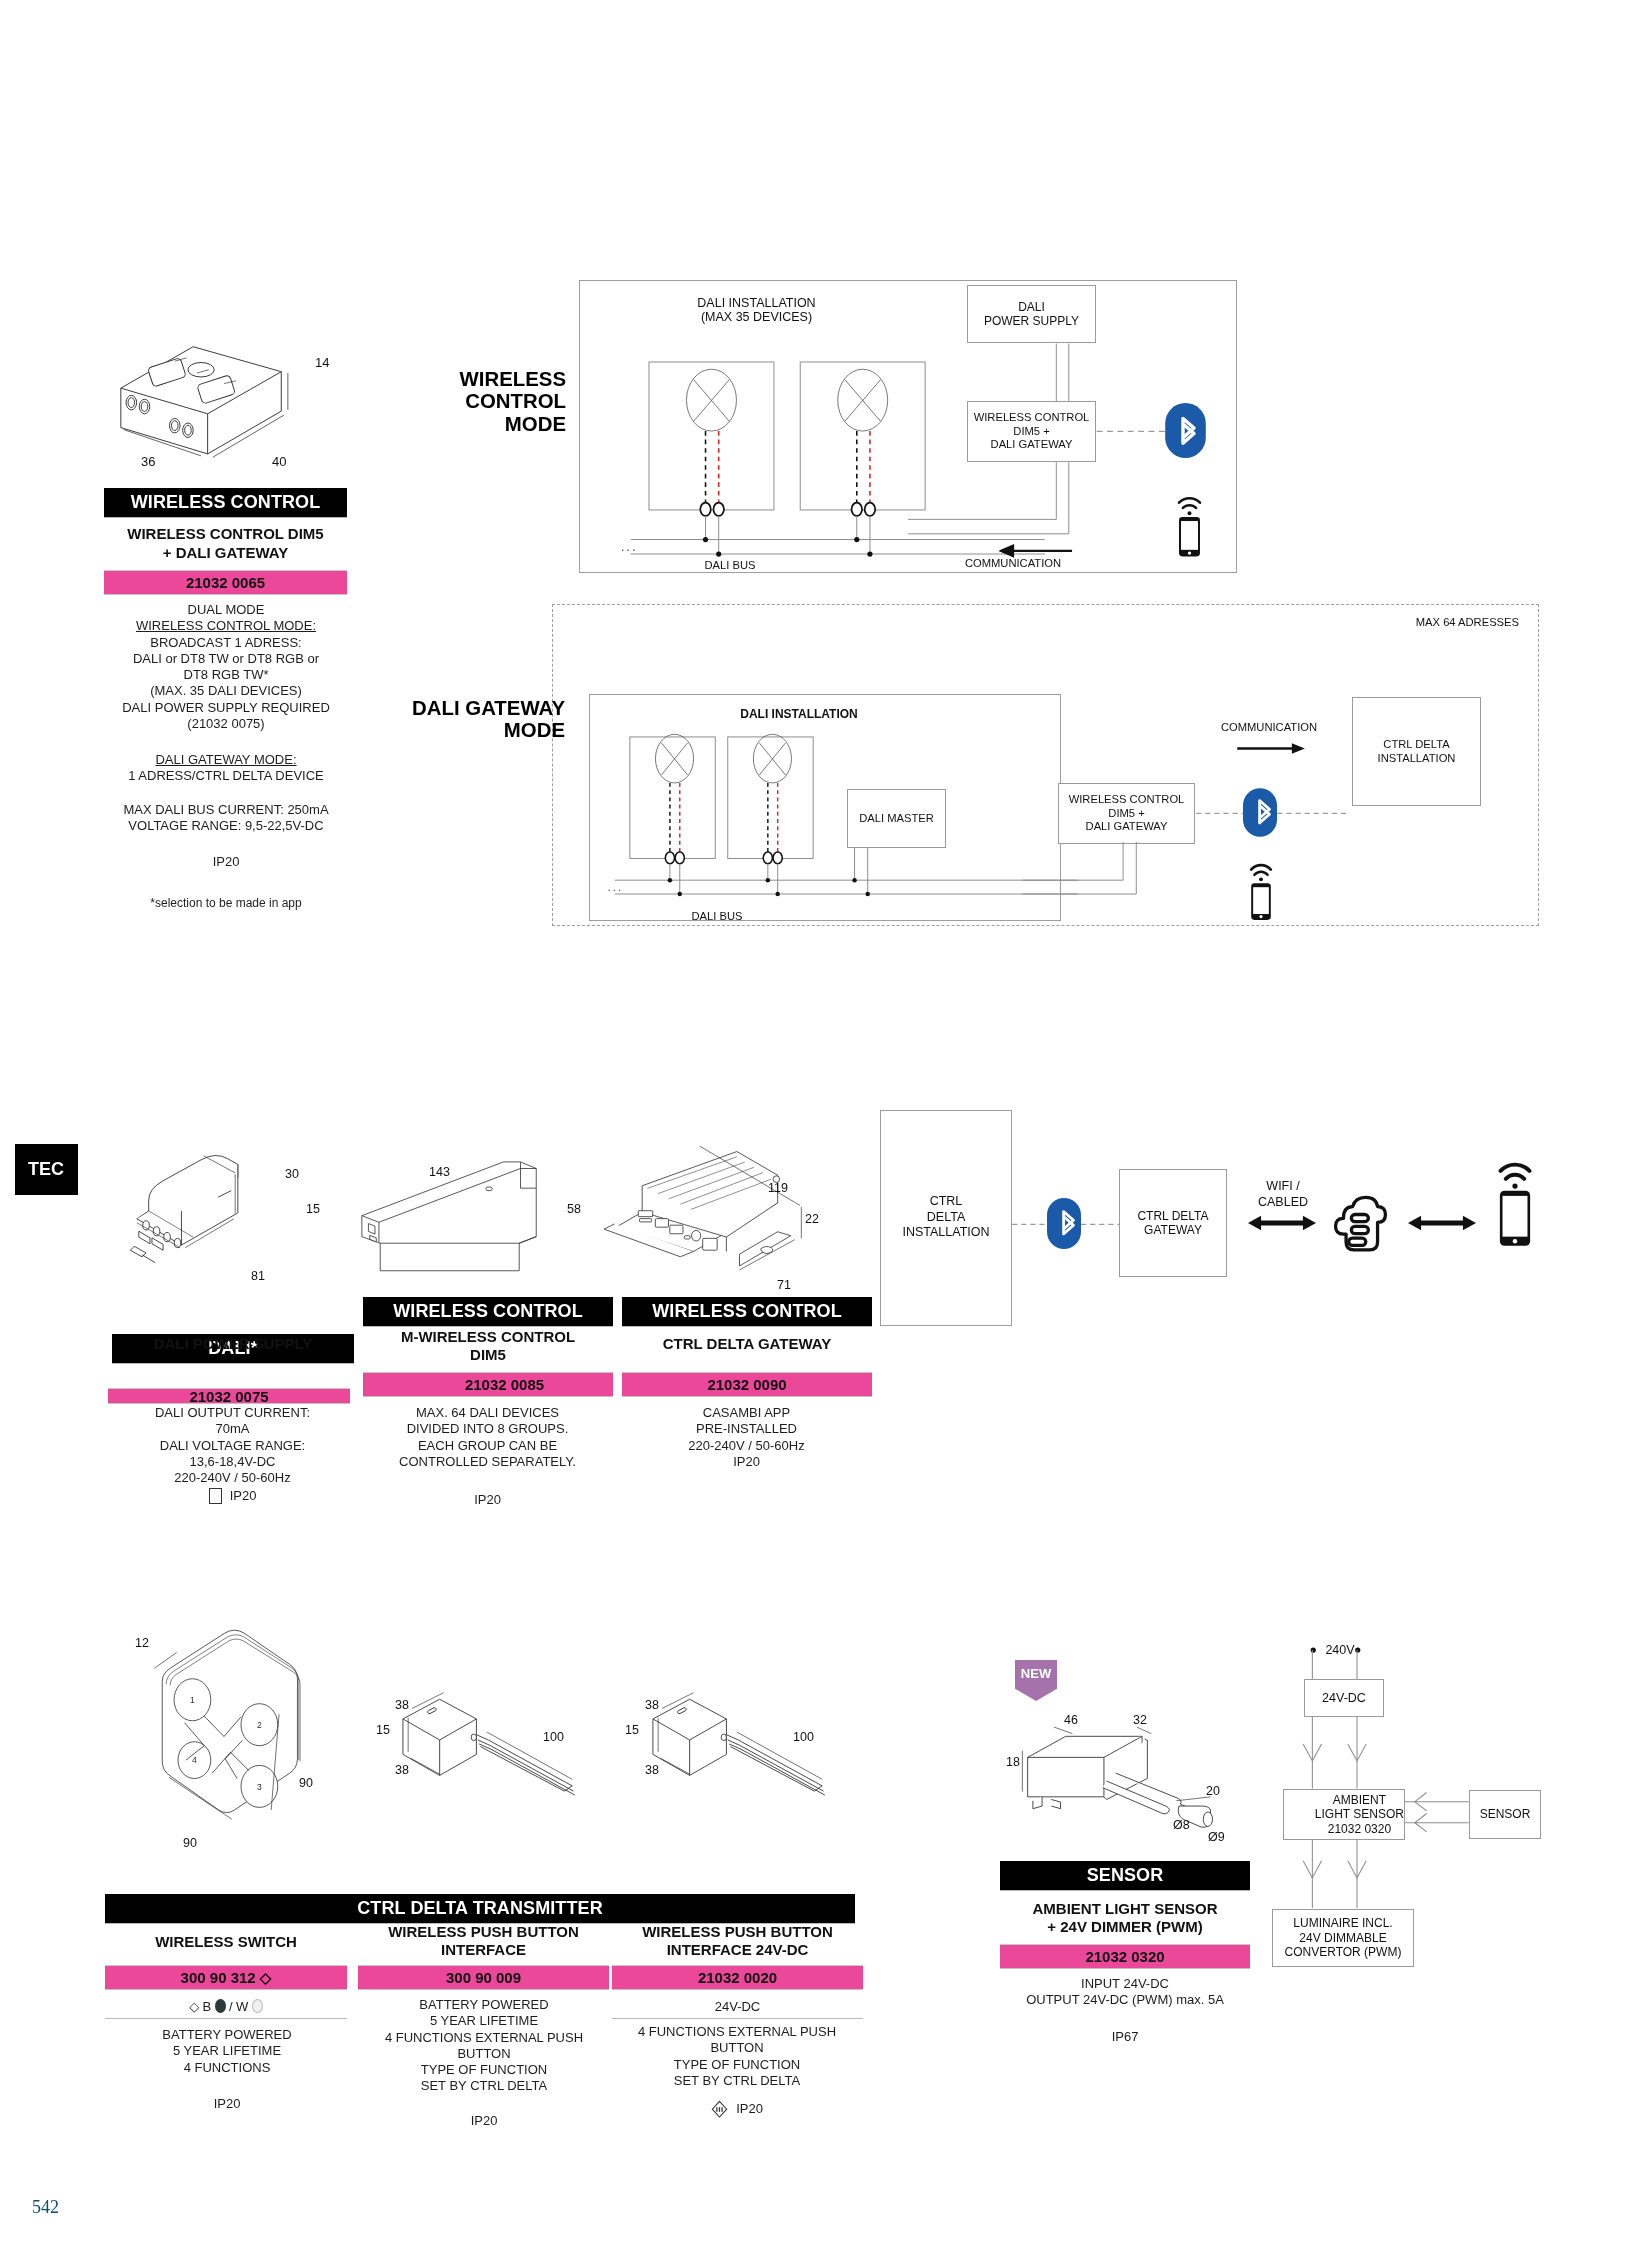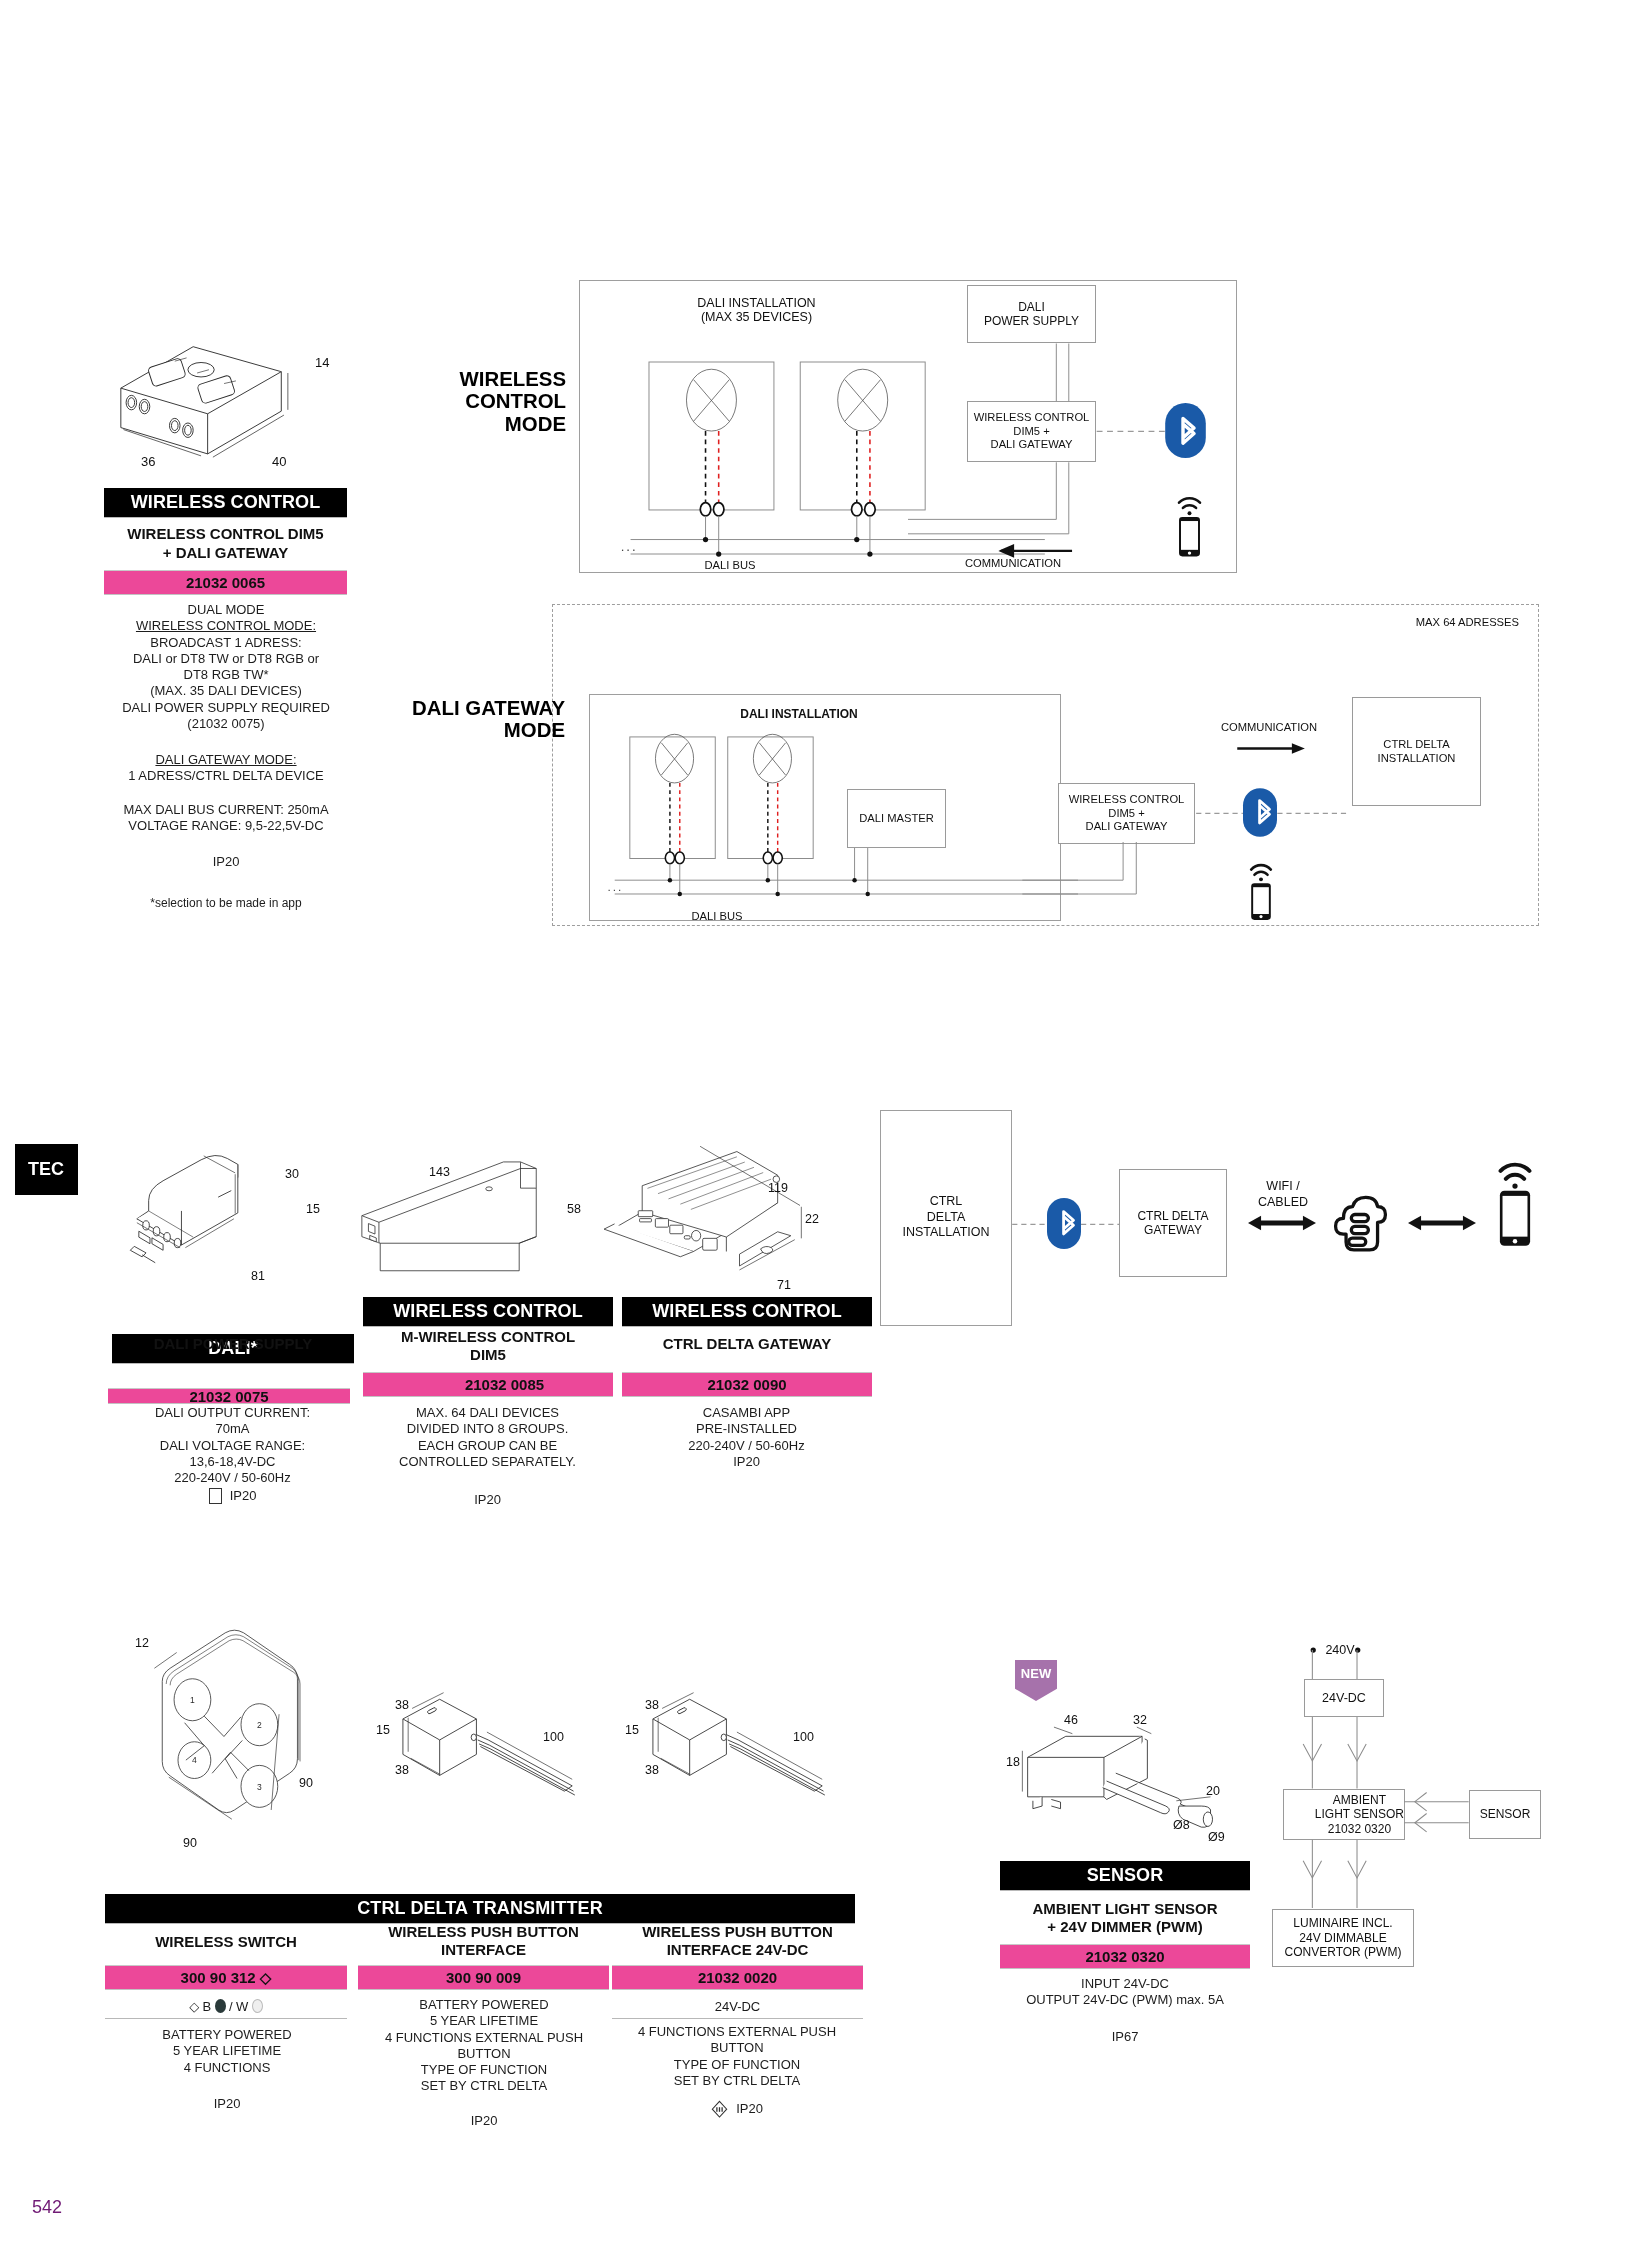--- a/index.html
+++ b/index.html
@@ -44,21 +44,21 @@
 
   .mode-title {
     font-weight:bold; text-align:right; line-height:1.1; color:#000;
   }
 
   
   .tec-tab {
     background:#000; color:#fff; font-weight:bold;
     display:flex; align-items:center; justify-content:center;
   }
-  .page-num { color:#701a75; font-weight:400; }
+  .page-num { color:#0c4a6e; font-weight:400;font-family:Liberation Serif, serif; }
 
   .new-badge {
     background:#a672ab; color:#ffffff; font-weight:bold;
     text-align:center; line-height:1;
     display:flex; align-items:flex-start; justify-content:center;
     clip-path: polygon(0 0, 100% 0, 100% 70%, 50% 100%, 0 70%);
   }
 
   .dim { color:#111; font-weight:400; }
   .svgwrap { position:absolute; }

